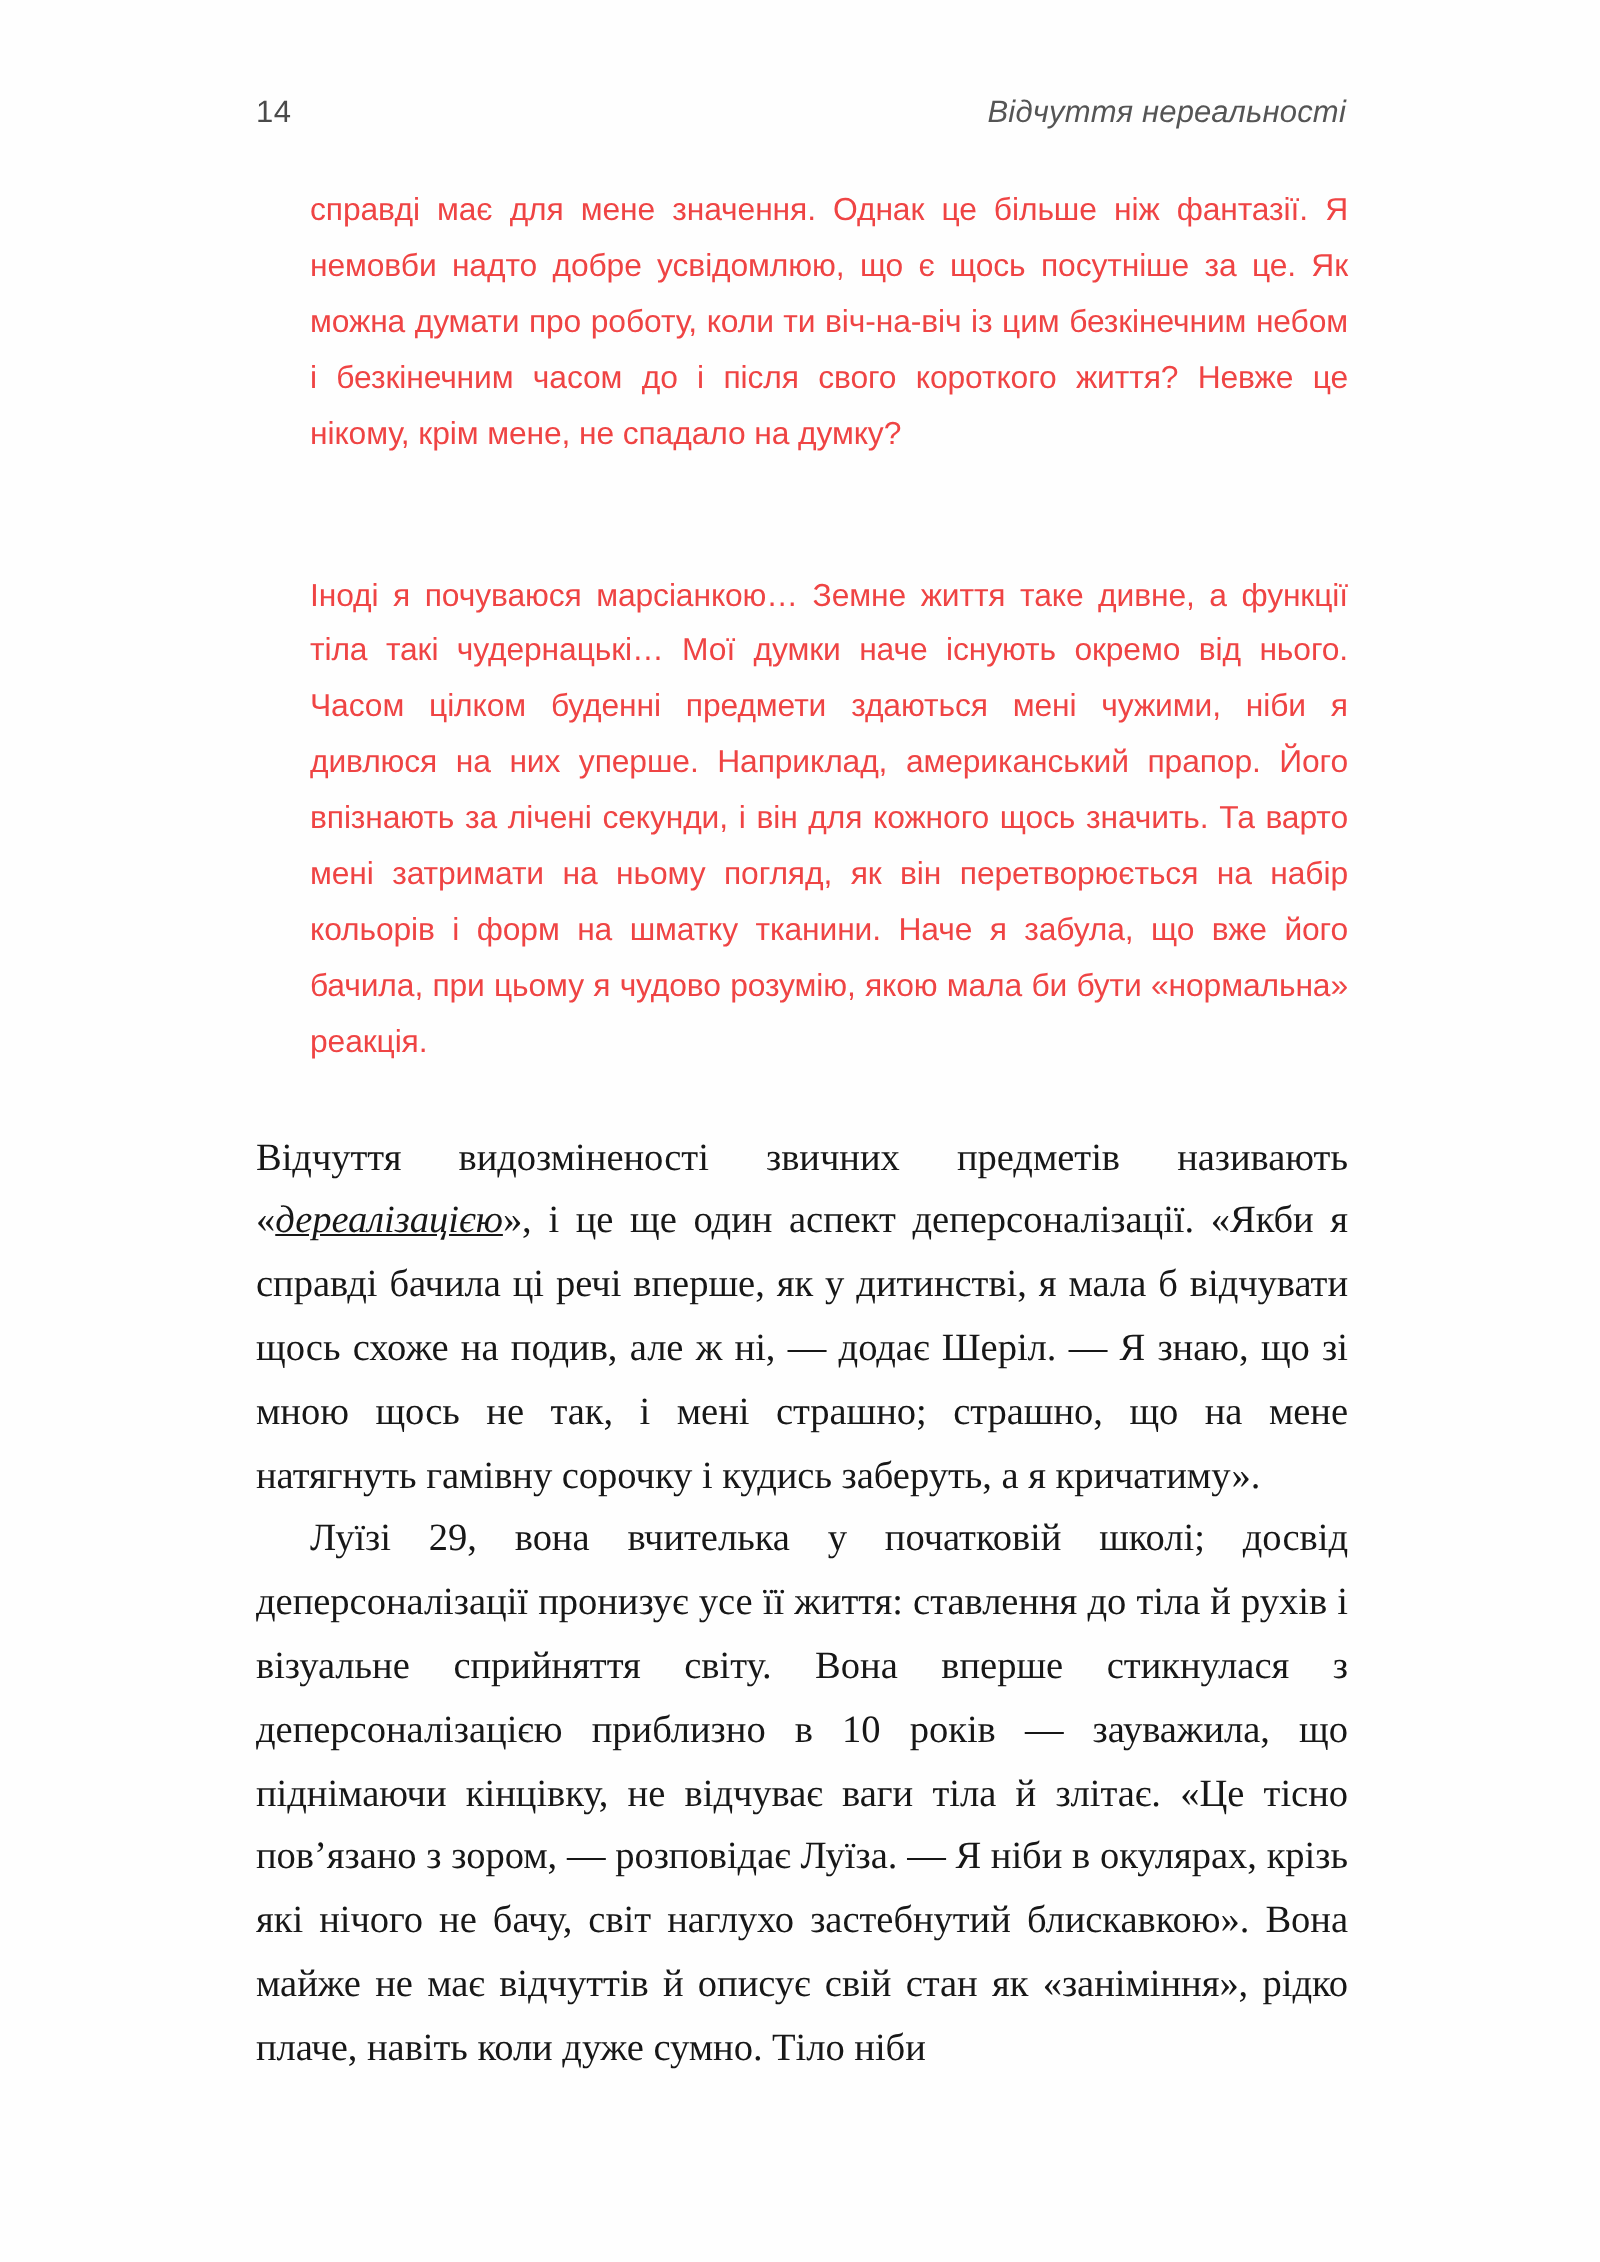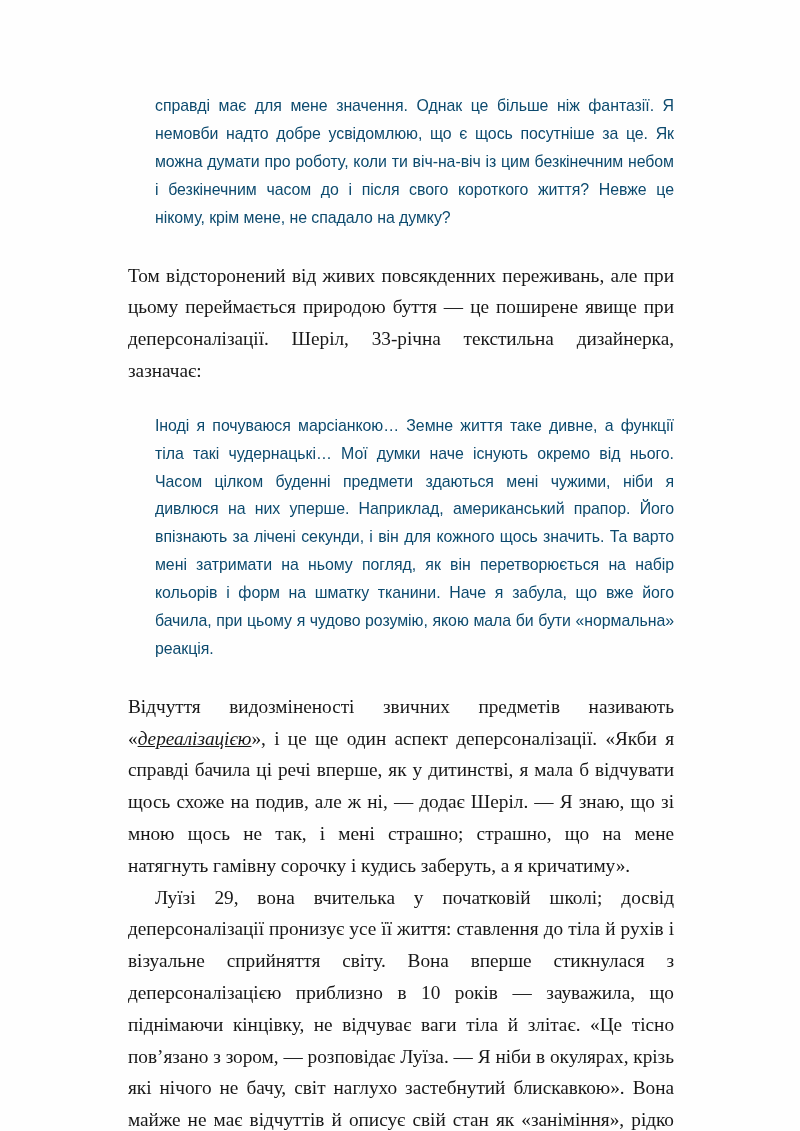--- a/index.html
+++ b/index.html
@@ -60,21 +60,21 @@
     width: 546px;
   }
 
   
   .extract {
     font-family: "Liberation Sans", "DejaVu Sans", sans-serif;
     font-size: 15.9px;
     line-height: 27.9px;
     text-align: justify;
     text-justify: inter-word;
-    color: #0c4a6e;
+    color: #ef4444;
     margin: 0 13px 0 27px;
     width: 519px;
     hyphens: manual;
     letter-spacing: -0.05px;
   }
 
   .extract-top {
     margin-bottom: 0;
   }
 
@@ -101,28 +101,31 @@
   em.ital {
     font-style: italic;
     text-decoration: underline;
   }
 </style>
 </head>
 <body>
 
 <div class="page">
 
+  <div class="running-head">
+    <span class="folio">14</span>
+    <span class="head-title">Відчуття нереальності</span>
+  </div>
 
   <div class="column">
 
     <p class="extract extract-top">справді має для мене значення. Однак це більше ніж фантазії. Я немовби надто добре усвідомлюю, що є щось посутніше за це. Як можна думати про роботу, коли ти віч-на-віч із цим безкінечним небом і безкінечним часом до і після свого короткого життя? Невже це нікому, крім мене, не спадало на думку?</p>
 
     <div class="gap-extract-to-body"></div>
 
-    <p class="body-par">Том відсторонений від живих повсякденних переживань, але при цьому переймається природою буття — це поширене явище при деперсоналізації. Шеріл, 33-річна текстильна дизайнерка, зазначає:</p>
 
     <div class="gap-body-to-extract"></div>
 
     <p class="extract">Іноді я почуваюся марсіанкою… Земне життя таке дивне, а функції тіла такі чудернацькі… Мої думки наче існують окремо від нього. Часом цілком буденні предмети здаються мені чужими, ніби я дивлюся на них уперше. Наприклад, американський прапор. Його впізнають за лічені секунди, і він для кожного щось значить. Та варто мені затримати на ньому погляд, як він перетворюється на набір кольорів і форм на шматку тканини. Наче я забула, що вже його бачила, при цьому я чудово розумію, якою мала би бути «нормальна» реакція.</p>
 
     <div class="gap-extract-to-body2"></div>
 
     <p class="body-par"><span>Відчуття видозміненості звичних предметів називають «</span><em class="ital">дереалізацією</em><span>», і це ще один аспект деперсоналізації. «Якби я справді бачила ці речі вперше, як у дитинстві, я мала б відчувати щось схоже на подив, але ж ні, — додає Шеріл. — Я знаю, що зі мною щось не так, і мені страшно; страшно, що на мене натягнуть гамівну сорочку і кудись заберуть, а я кричатиму».</span></p>
 
     <p class="body-par indented">Луїзі 29, вона вчителька у початковій школі; досвід деперсоналізації пронизує усе її життя: ставлення до тіла й рухів і візуальне сприйняття світу. Вона вперше стикнулася з деперсоналізацією приблизно в 10 років — зауважила, що піднімаючи кінцівку, не відчуває ваги тіла й злітає. «Це тісно пов’язано з зором, — розповідає Луїза. — Я ніби в окулярах, крізь які нічого не бачу, світ наглухо застебнутий блискавкою». Вона майже не має відчуттів й описує свій стан як «заніміння», рідко плаче, навіть коли дуже сумно. Тіло ніби</p>

